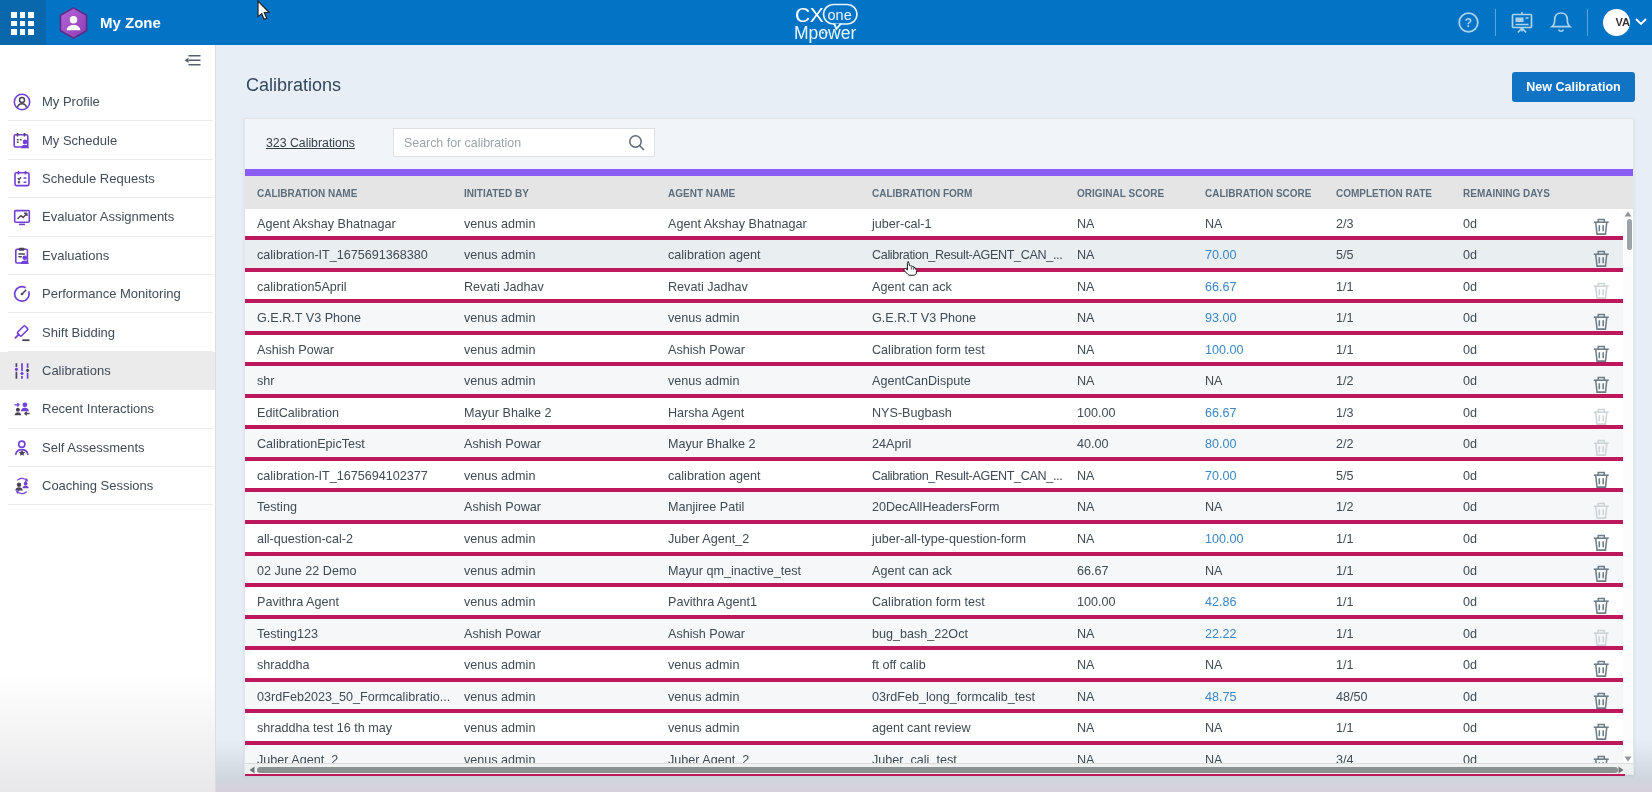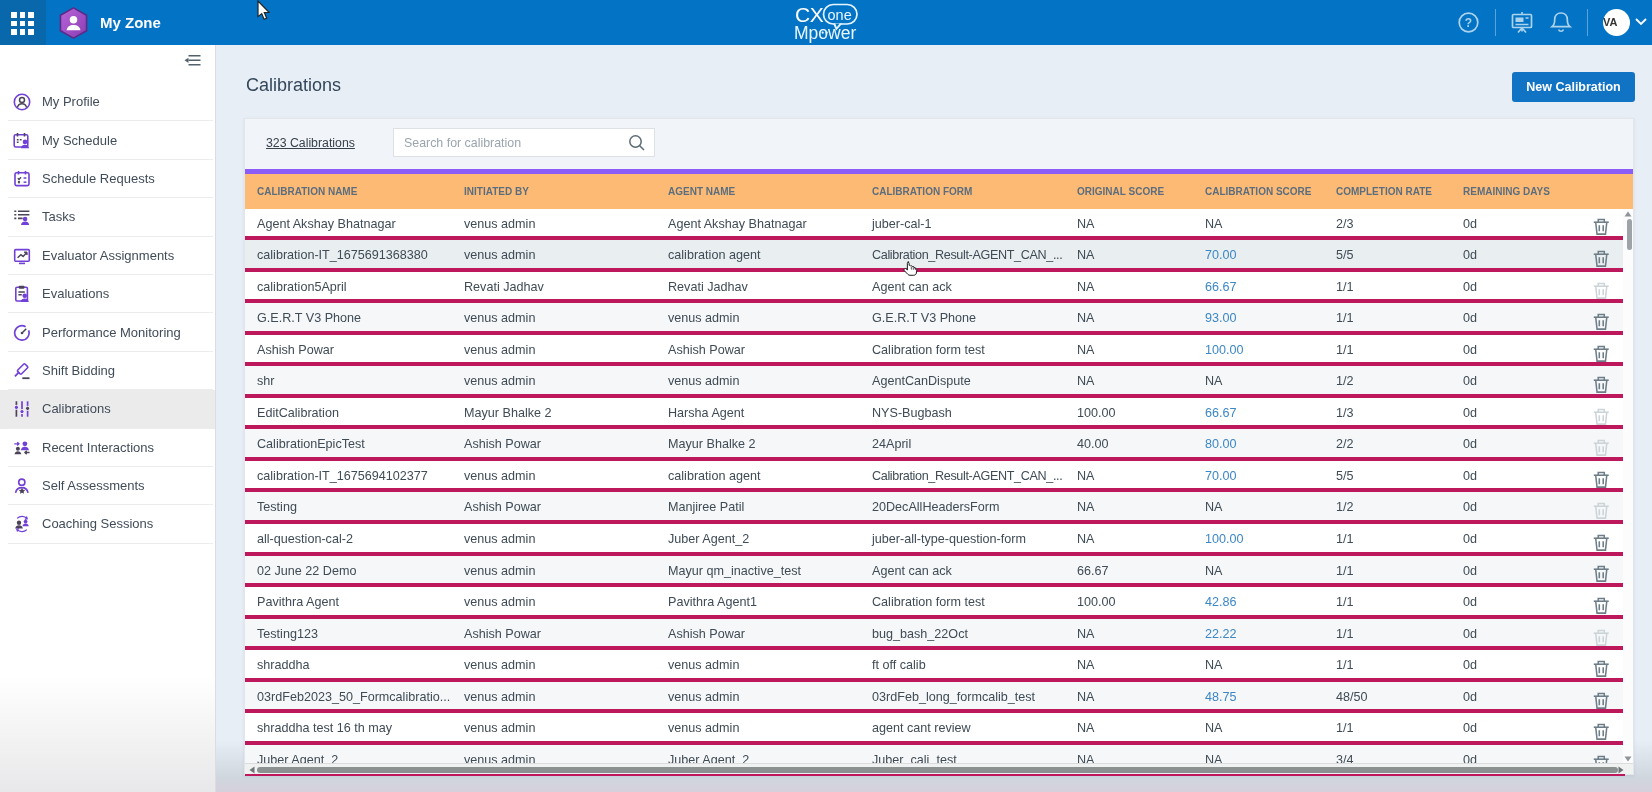--- a/index.html
+++ b/index.html
@@ -7,41 +7,41 @@
 
 
 .topbar { position:absolute; left:0; top:0; width:1652px; height:45px; background:#0374c5; z-index:50; }
 .apps { position:absolute; left:0; top:0; width:46px; height:45px; background:#0868ab; }
 .grid9 { position:absolute; left:11px; top:12px; width:23px; height:23px; }
 .grid9 i { position:absolute; width:5.5px; height:5.5px; background:#fff; }
 .hexwrap { position:absolute; left:58px; top:5px; }
 .myzone { position:absolute; left:100px; top:0; height:45px; line-height:45px; color:#fff; font-size:15px; font-weight:bold; }
 .clogo { position:absolute; left:793px; top:2px; }
 .tbdiv { position:absolute; top:9px; width:1px; height:27px; background:rgba(255,255,255,.35); }
-.avatar { position:absolute; left:1603px; top:9px; width:27px; height:27px; border-radius:50%; background:#fff; color:#333; font-size:11px; font-weight:bold; text-align:left; line-height:27px; }
+.avatar { position:absolute; left:1603px; top:9px; width:27px; height:27px; border-radius:50%; background:#fff; color:#333; font-size:11px; font-weight:bold; text-align:right; line-height:27px; }
 
 
 .sidebar { position:absolute; left:0; top:45px; width:216px; height:747px; background:linear-gradient(180deg,#fff 0px,#fff 630px,#e8e8ea 747px); border-right:1px solid #dadee2; z-index:40; }
 .collapse { position:absolute; right:14px; top:8px; }
 .menu { position:absolute; left:0; top:38px; width:100%; }
 .mi { position:relative; height:38.4px; }
 .mi:after { content:""; position:absolute; left:8px; right:2px; bottom:0; border-bottom:1px solid #ececee; }
 .mi.sel { background:#ebebec; }
 .mic { position:absolute; left:13px; top:50%; margin-top:-9px; width:18px; height:18px; }
 .mil { position:absolute; left:42px; top:50%; margin-top:-8px; font-size:13px; color:#414c59; }
 
 
 .h1 { position:absolute; left:246px; top:75px; font-size:18px; color:#33475b; }
 .newbtn { position:absolute; left:1512px; top:72px; width:123px; height:30px; background:#1173c4; border-radius:3px; color:#fff; font-size:12.5px; font-weight:bold; text-align:center; line-height:30px; }
 .panel { position:absolute; left:244px; top:118px; width:1390px; height:657px; background:#fff; border:1px solid #e2e6ea; box-shadow:0 1px 3px rgba(40,60,90,.10); }
 .toolbar { position:absolute; left:0; top:0; width:100%; height:50px; background:#f1f4f8; }
 .count { position:absolute; left:21px; top:17px; font-size:12.3px; color:#38424c;text-decoration:underline; }
 .search { position:absolute; left:148px; top:9px; width:262px; height:29px; background:#fff; border:1px solid #dde1e5; }
 .search span { position:absolute; left:10px; top:7px; font-size:12.4px; color:#9aa5ae; }
-.thead { position:absolute; left:0; top:50px; width:100%; height:41px; border-top:5px solid #8b5cf6; border-bottom:1px solid #e0e4e8; background:#fdba74; }
+.thead { position:absolute; left:0; top:50px; width:100%; height:41px; border-top:7px solid #8b5cf6; border-bottom:1px solid #e0e4e8; background:#e5e5e5; }
 .tbody { position:absolute; left:0; top:89.5px; width:1380px; }
 .r { position:relative; width:1380px; height:31.55px; border-bottom:4px solid #be185d; background:#fff; display:flex; }
 .r.alt { background:#f5f7f8; }
 .r.hov { background:#e9eef0; }
 .c { flex:none; padding-left:12px; font-size:12.6px; color:#3f4b55; line-height:30.5px; white-space:nowrap; overflow:hidden; }
 .hc { font-size:10px; color:#5b6e7f; font-weight:bold; line-height:36.5px; letter-spacing:0; }
 .c1 { width:207px; } .c2 { width:204px; } .c3 { width:204px; } .c4 { width:205px; }
 .c5 { width:128px; } .c6 { width:131px; } .c7 { width:127px; } .c8 { width:127px; }
 .c9 { width:47px; padding-left:0; text-align:center; }
 .c6.blue { color:#3c87c6; }
@@ -145,28 +145,20 @@
             <path d="M5.5 1 v3.4 M12.5 1 v3.4" stroke="#7140d6" stroke-width="1.6"></path>
             <path d="M4.8 8.2 l1.2 1.2 2-2.2" fill="none" stroke="#4b4458" stroke-width="1.4"></path>
             <path d="M10.6 8 h2.8" stroke="#7140d6" stroke-width="1.5"></path>
             <path d="M5.1 11.3 l1.7 1.7 M6.8 11.3 l-1.7 1.7" stroke="#4b4458" stroke-width="1.4"></path>
             <path d="M10.6 12.2 h2.8" stroke="#7140d6" stroke-width="1.5"></path>
           </svg></span>
         <span class="mil">Schedule Requests</span>
       </div>
 <div class="mi">
         <span class="mic"><svg width="18" height="18" viewBox="0 0 18 18">
-            <path d="M1.3 3.2 h2 M5 3.2 h11.4 M1.3 6.8 h2 M5 6.8 h11.4 M1.3 10.4 h2 M5 10.4 h4.6" stroke="#4b4458" stroke-width="1.6"></path>
-            <circle cx="12.1" cy="11" r="2.3" fill="#7140d6"></circle>
-            <path d="M8 17 c.4-2.4 2-3.4 4.1-3.4 s3.7 1 4.1 3.4 z" fill="#7140d6"></path>
-          </svg></span>
-        <span class="mil">Tasks</span>
-      </div>
-<div class="mi">
-        <span class="mic"><svg width="18" height="18" viewBox="0 0 18 18">
             <rect x="1.7" y="2.6" width="14.6" height="11.6" rx="1" fill="none" stroke="#7140d6" stroke-width="1.6"></rect>
             <path d="M4.6 10.8 l3.3-3.1 2.2 1.7 3.5-3.7" fill="none" stroke="#4b4458" stroke-width="1.5"></path>
             <path d="M13.9 5.3 v2.8 M13.9 5.3 h-2.8" stroke="#4b4458" stroke-width="1.5"></path>
             <path d="M6 16.4 h6" stroke="#7140d6" stroke-width="1.6"></path>
           </svg></span>
         <span class="mil">Evaluator Assignments</span>
       </div>
 <div class="mi">
         <span class="mic"><svg width="18" height="18" viewBox="0 0 18 18">
             <rect x="2.8" y="2.3" width="11.6" height="13.7" rx="1.2" fill="none" stroke="#7140d6" stroke-width="1.6"></rect>

